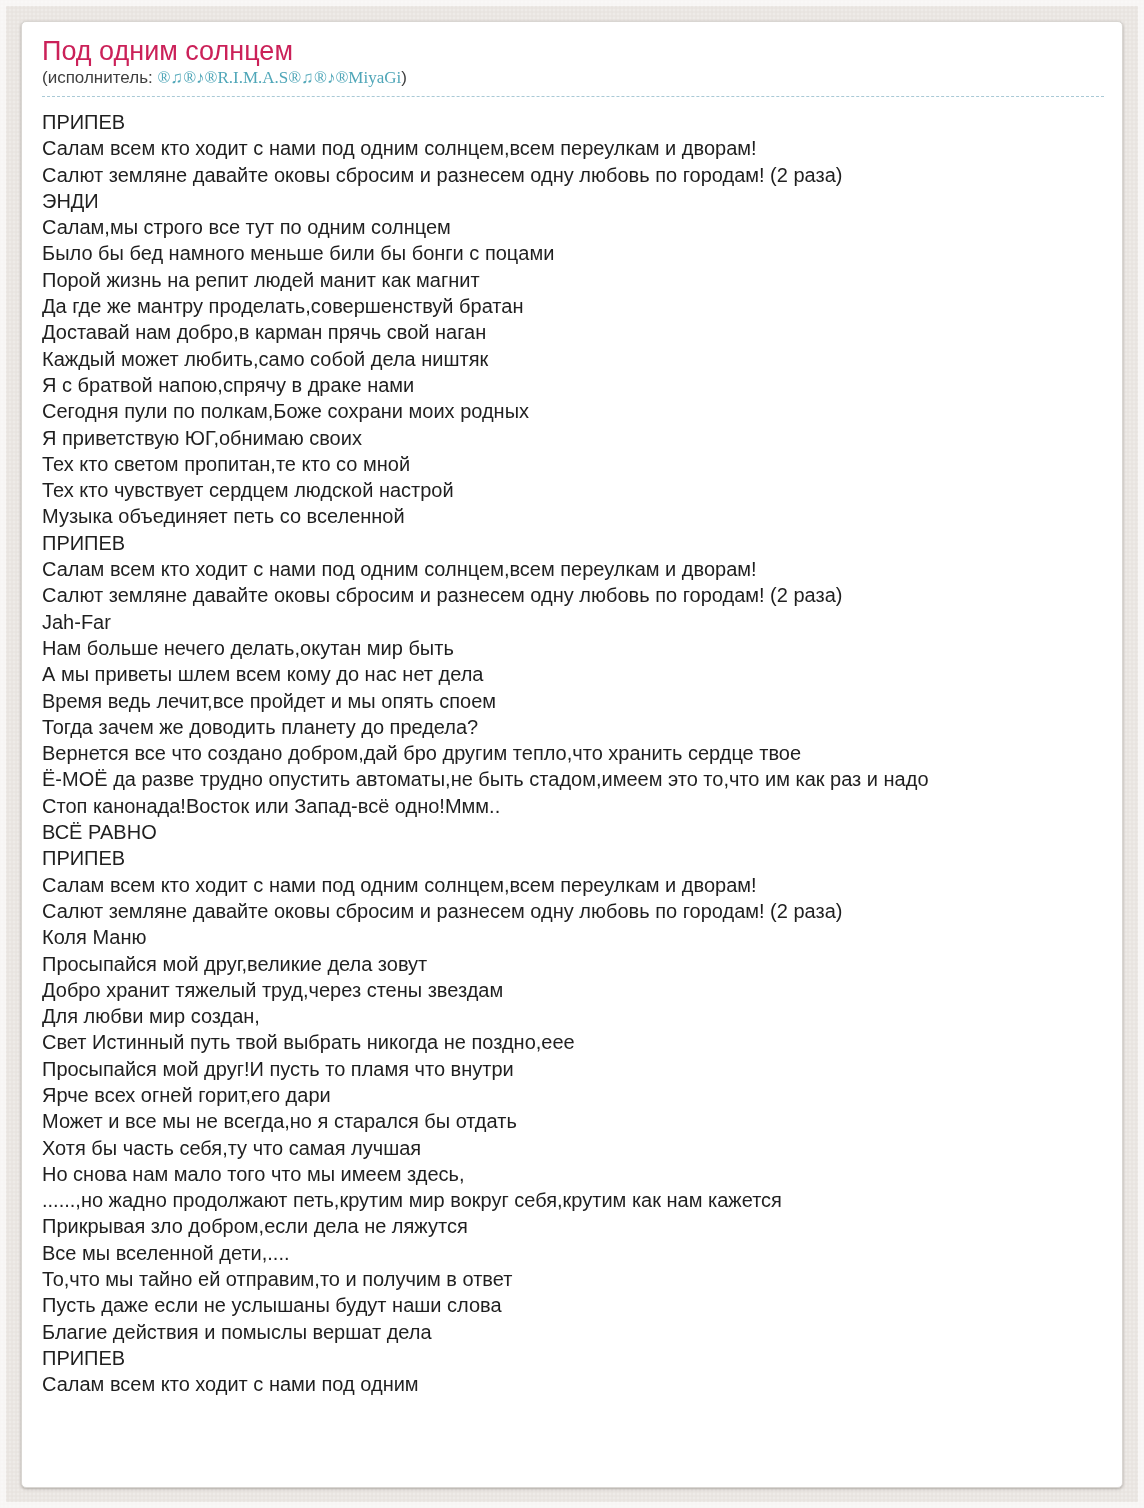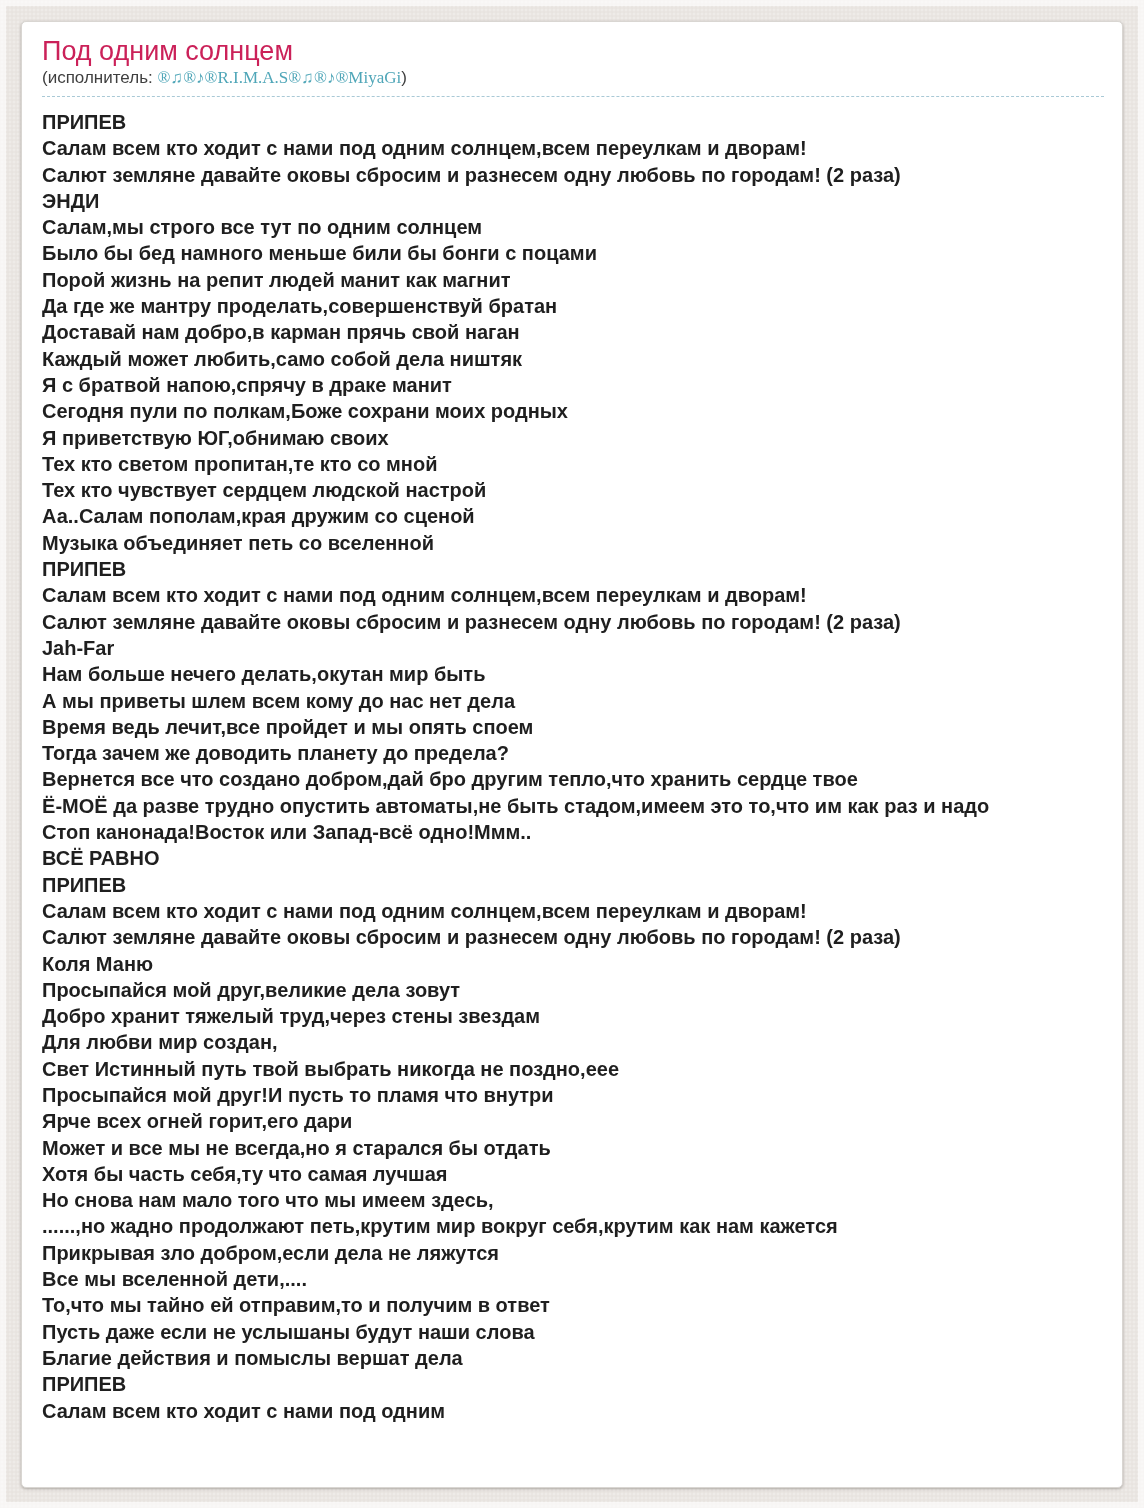--- a/index.html
+++ b/index.html
@@ -56,21 +56,20 @@
     font-family: Liberation Serif, serif;
   }
   .lyrics {
     margin-top: 12px;
     font-size: 20px;
     line-height: 26.3px;
     color: #1f1f1f;
   }
   .lyrics .line {
     white-space: pre;
-    font-weight: bold;
   }
 </style>
 </head>
 <body>
 
 <div class="page-bg">
   <div class="card">
     <h1 class="song-title">Под одним солнцем</h1>
     <div class="artist-line">
       <span>(исполнитель: </span><a class="artist-link">®♫®♪®R.I.M.A.S®♫®♪®MiyaGi</a><span>)</span>
@@ -79,26 +78,25 @@
         <div class="line">ПРИПЕВ</div>
         <div class="line">Салам всем кто ходит с нами под одним солнцем,всем переулкам и дворам!</div>
         <div class="line">Салют земляне давайте оковы сбросим и разнесем одну любовь по городам! (2 раза)</div>
         <div class="line">ЭНДИ</div>
         <div class="line">Салам,мы строго все тут по одним солнцем</div>
         <div class="line">Было бы бед намного меньше били бы бонги с поцами</div>
         <div class="line">Порой жизнь на репит людей манит как магнит</div>
         <div class="line">Да где же мантру проделать,совершенствуй братан</div>
         <div class="line">Доставай нам добро,в карман прячь свой наган</div>
         <div class="line">Каждый может любить,само собой дела ништяк</div>
-        <div class="line">Я с братвой напою,спрячу в драке манит</div>
+        <div class="line">Я с братвой напою,спрячу в драке нами</div>
         <div class="line">Сегодня пули по полкам,Боже сохрани моих родных</div>
         <div class="line">Я приветствую ЮГ,обнимаю своих</div>
         <div class="line">Тех кто светом пропитан,те кто со мной</div>
         <div class="line">Тех кто чувствует сердцем людской настрой</div>
-        <div class="line">Аа..Салам пополам,края дружим со сценой</div>
         <div class="line">Музыка объединяет петь со вселенной</div>
         <div class="line">ПРИПЕВ</div>
         <div class="line">Салам всем кто ходит с нами под одним солнцем,всем переулкам и дворам!</div>
         <div class="line">Салют земляне давайте оковы сбросим и разнесем одну любовь по городам! (2 раза)</div>
         <div class="line">Jah-Far</div>
         <div class="line">Нам больше нечего делать,окутан мир быть</div>
         <div class="line">А мы приветы шлем всем кому до нас нет дела</div>
         <div class="line">Время ведь лечит,все пройдет и мы опять споем</div>
         <div class="line">Тогда зачем же доводить планету до предела?</div>
         <div class="line">Вернется все что создано добром,дай бро другим тепло,что хранить сердце твое</div>

